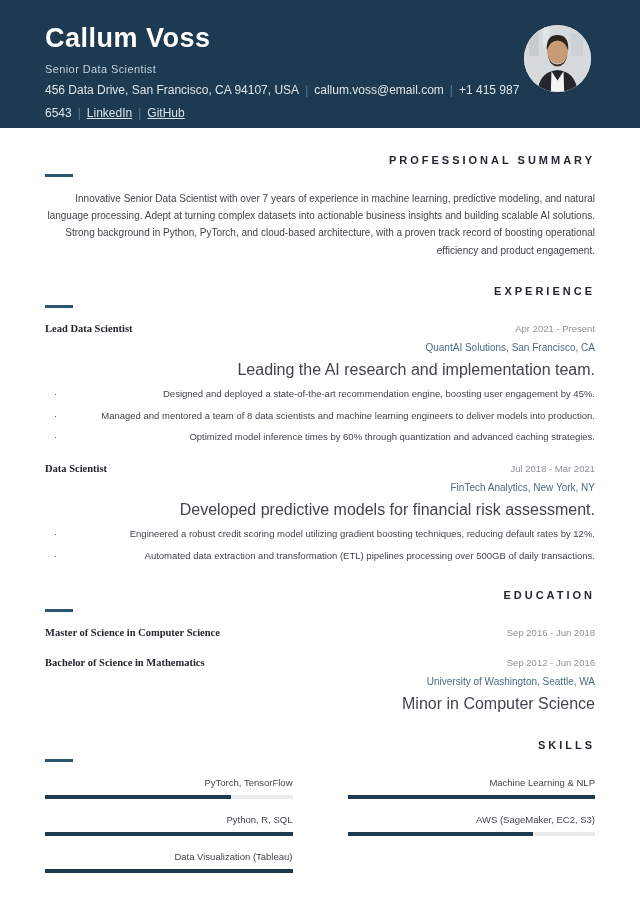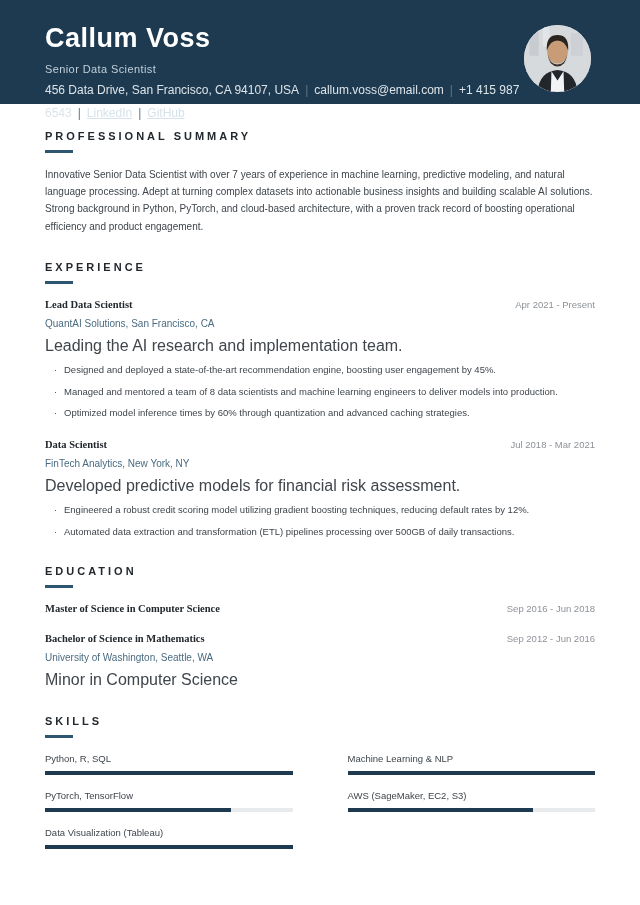--- a/index.html
+++ b/index.html
@@ -1,31 +1,31 @@
 <!DOCTYPE html>
 <html><head>
 <meta charset="utf-8">
 <style>
   * { margin:0; padding:0; box-sizing:border-box; }
   body { font-family:"Liberation Sans", sans-serif; background:#ffffff; }
   .page { width:640px; height:905px; background:#ffffff; position:relative; overflow:hidden; }
 
   
-  .header { background:#1d3a50; height:104px; padding:23px 45px 0 45px; position:relative; }
+  .header { background:#1d3a50; height:128px; padding:23px 45px 0 45px; position:relative; }
   .name { font-size:27px; font-weight:bold; color:#ffffff; letter-spacing:0.5px; }
   .role { font-size:11px; color:#c2cfd9; margin-top:9px; letter-spacing:0.4px; }
   .contact { font-size:12px; color:#dde4e9; margin-top:4px; max-width:478px; line-height:1.95; }
   .contact .link { color:#d5e2ea; text-decoration:underline; cursor:pointer; }
   .contact .sep { color:#5d7689; padding:0 6px; }
   .photo { position:absolute; top:25px; right:49px; width:67px; height:67px;
            border-radius:50%; overflow:hidden; background:#d7dadd; }
   .photo svg { display:block; width:100%; height:100%; }
 
   
-  main { padding:0 45px; }
+  main { padding:0 45px;text-align:right; }
   .section { margin-top:26px; }
   .sec-heading { font-size:11px; font-weight:bold; letter-spacing:3px; color:#22282e; }
   .sec-underline { width:28px; height:3px; background:#2e5671; margin-top:8px; }
 
   .summary-text { margin-top:13px; font-size:10px; line-height:1.72; color:#3f454b; }
 
   .entry { margin-top:15px; }
   .entry + .entry { margin-top:19px; }
   .entry-head { display:flex; justify-content:space-between; align-items:baseline; }
   .entry-title { font-size:10.5px; font-weight:bold; color:#22272c;font-family:Liberation Serif, serif; }
@@ -129,29 +129,29 @@
           </div>
         </div>
     </section>
 
     <section class="section">
       <div class="sec-heading">SKILLS</div>
       <div class="sec-underline"></div>
       <div class="skills-grid" id="skills-grid">
         <div class="skills-col">
             <div class="skill">
+              <div class="skill-label">PyTorch, TensorFlow</div>
+              <div class="skill-track">
+                <div class="skill-fill" style="width: 75%;"></div>
+              </div>
+            </div>
+            <div class="skill">
               <div class="skill-label">Python, R, SQL</div>
               <div class="skill-track">
                 <div class="skill-fill" style="width: 100%;"></div>
-              </div>
-            </div>
-            <div class="skill">
-              <div class="skill-label">PyTorch, TensorFlow</div>
-              <div class="skill-track">
-                <div class="skill-fill" style="width: 75%;"></div>
               </div>
             </div>
             <div class="skill">
               <div class="skill-label">Data Visualization (Tableau)</div>
               <div class="skill-track">
                 <div class="skill-fill" style="width: 100%;"></div>
               </div>
             </div>
           </div>
         <div class="skills-col">

